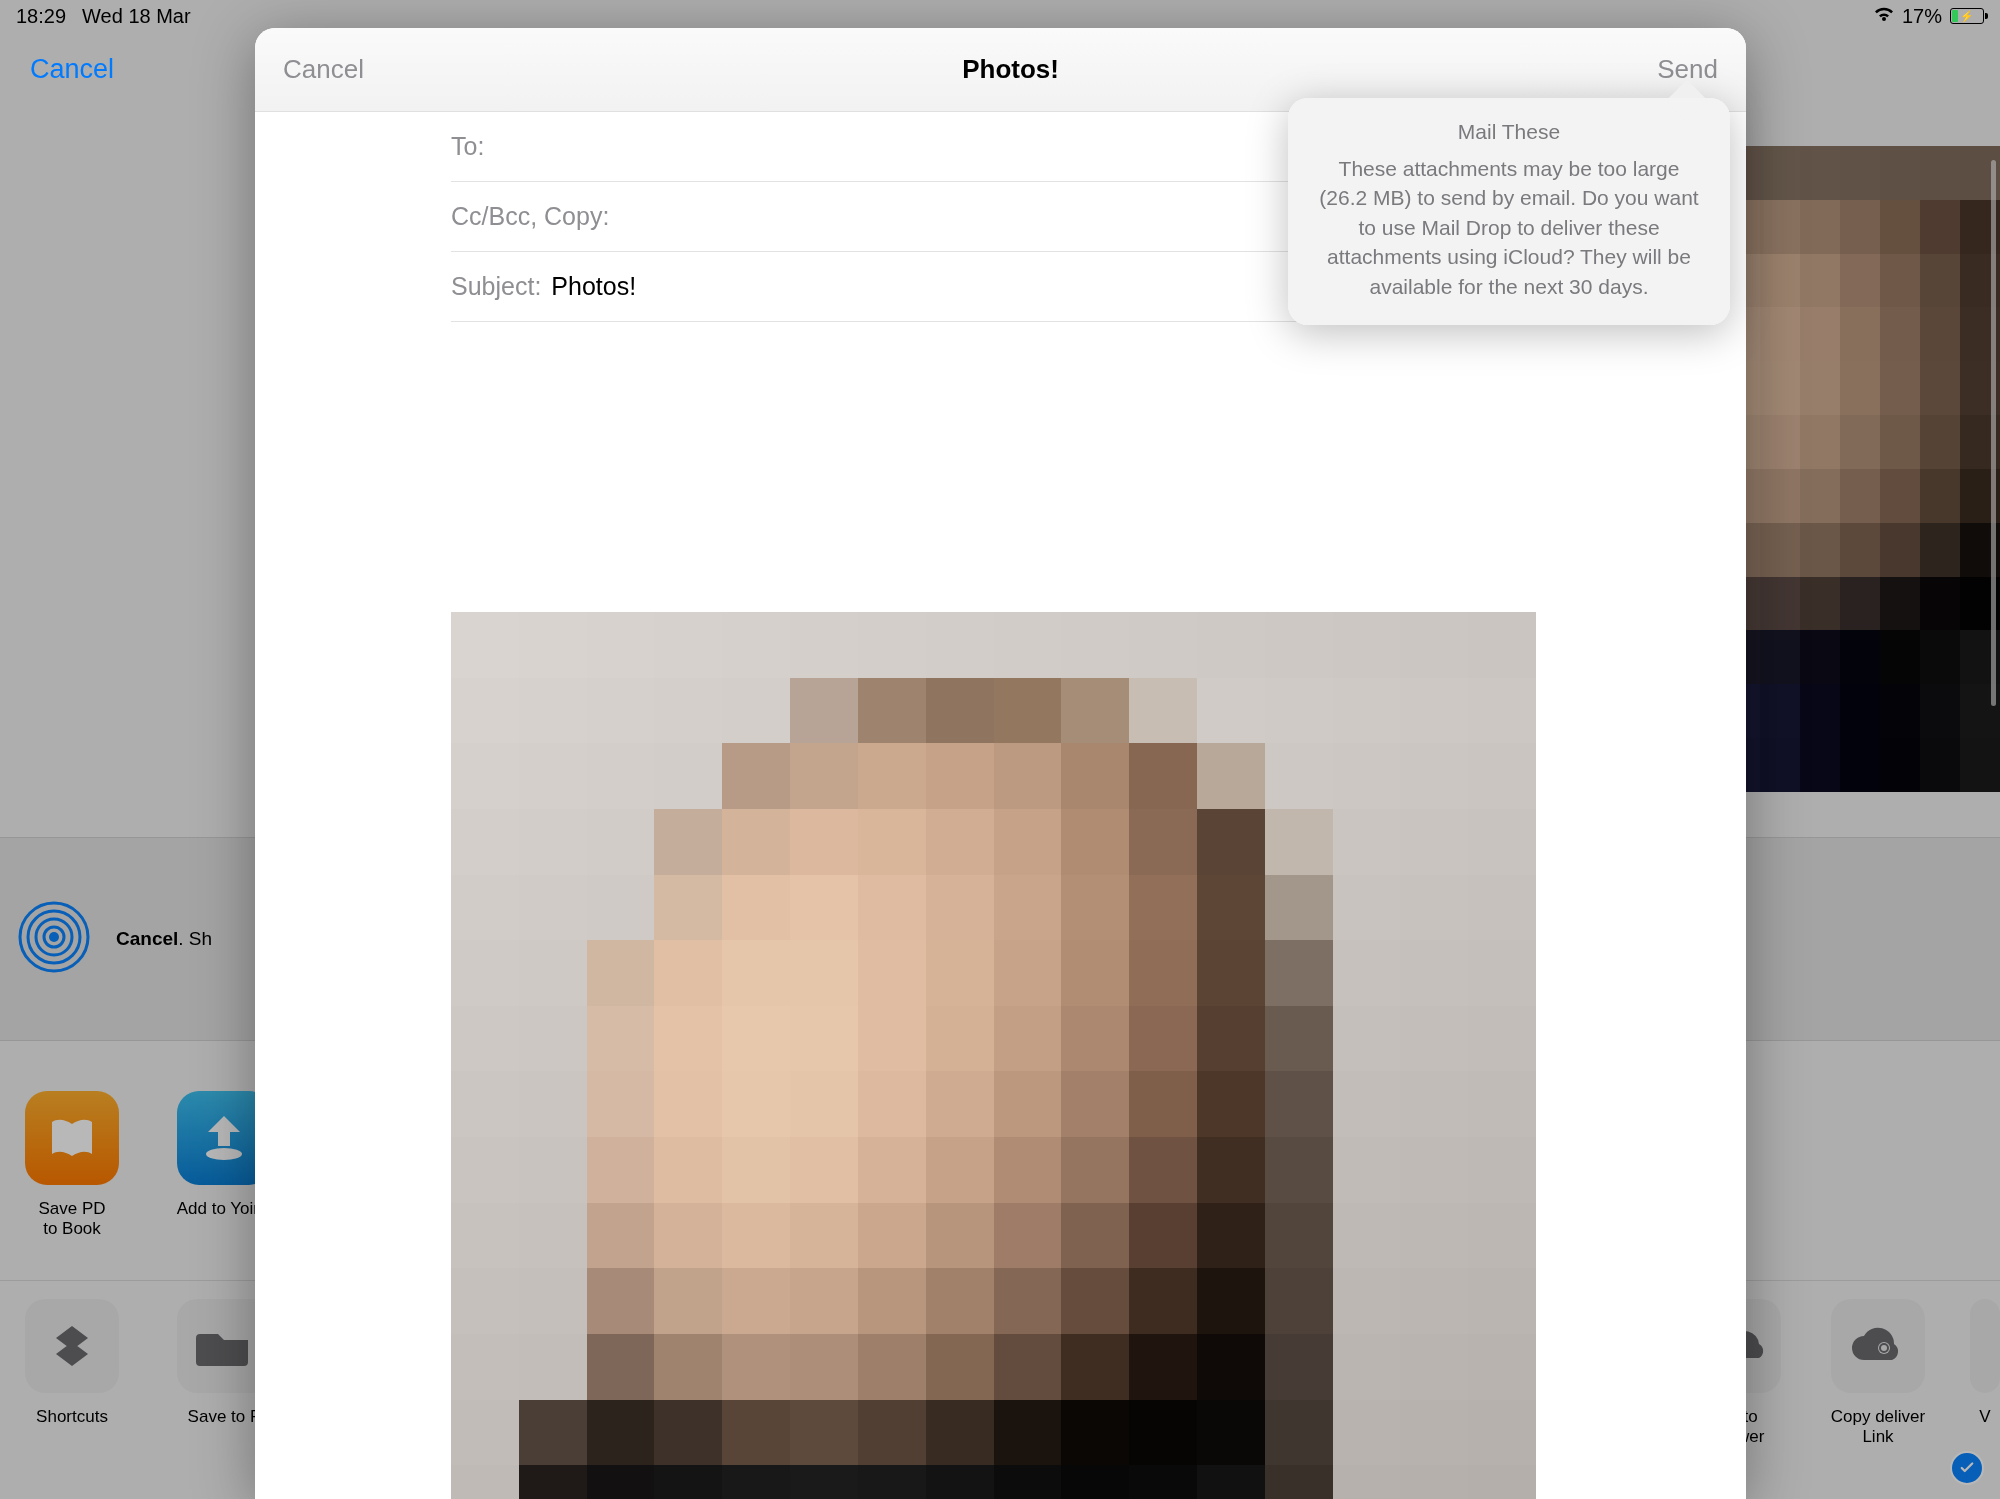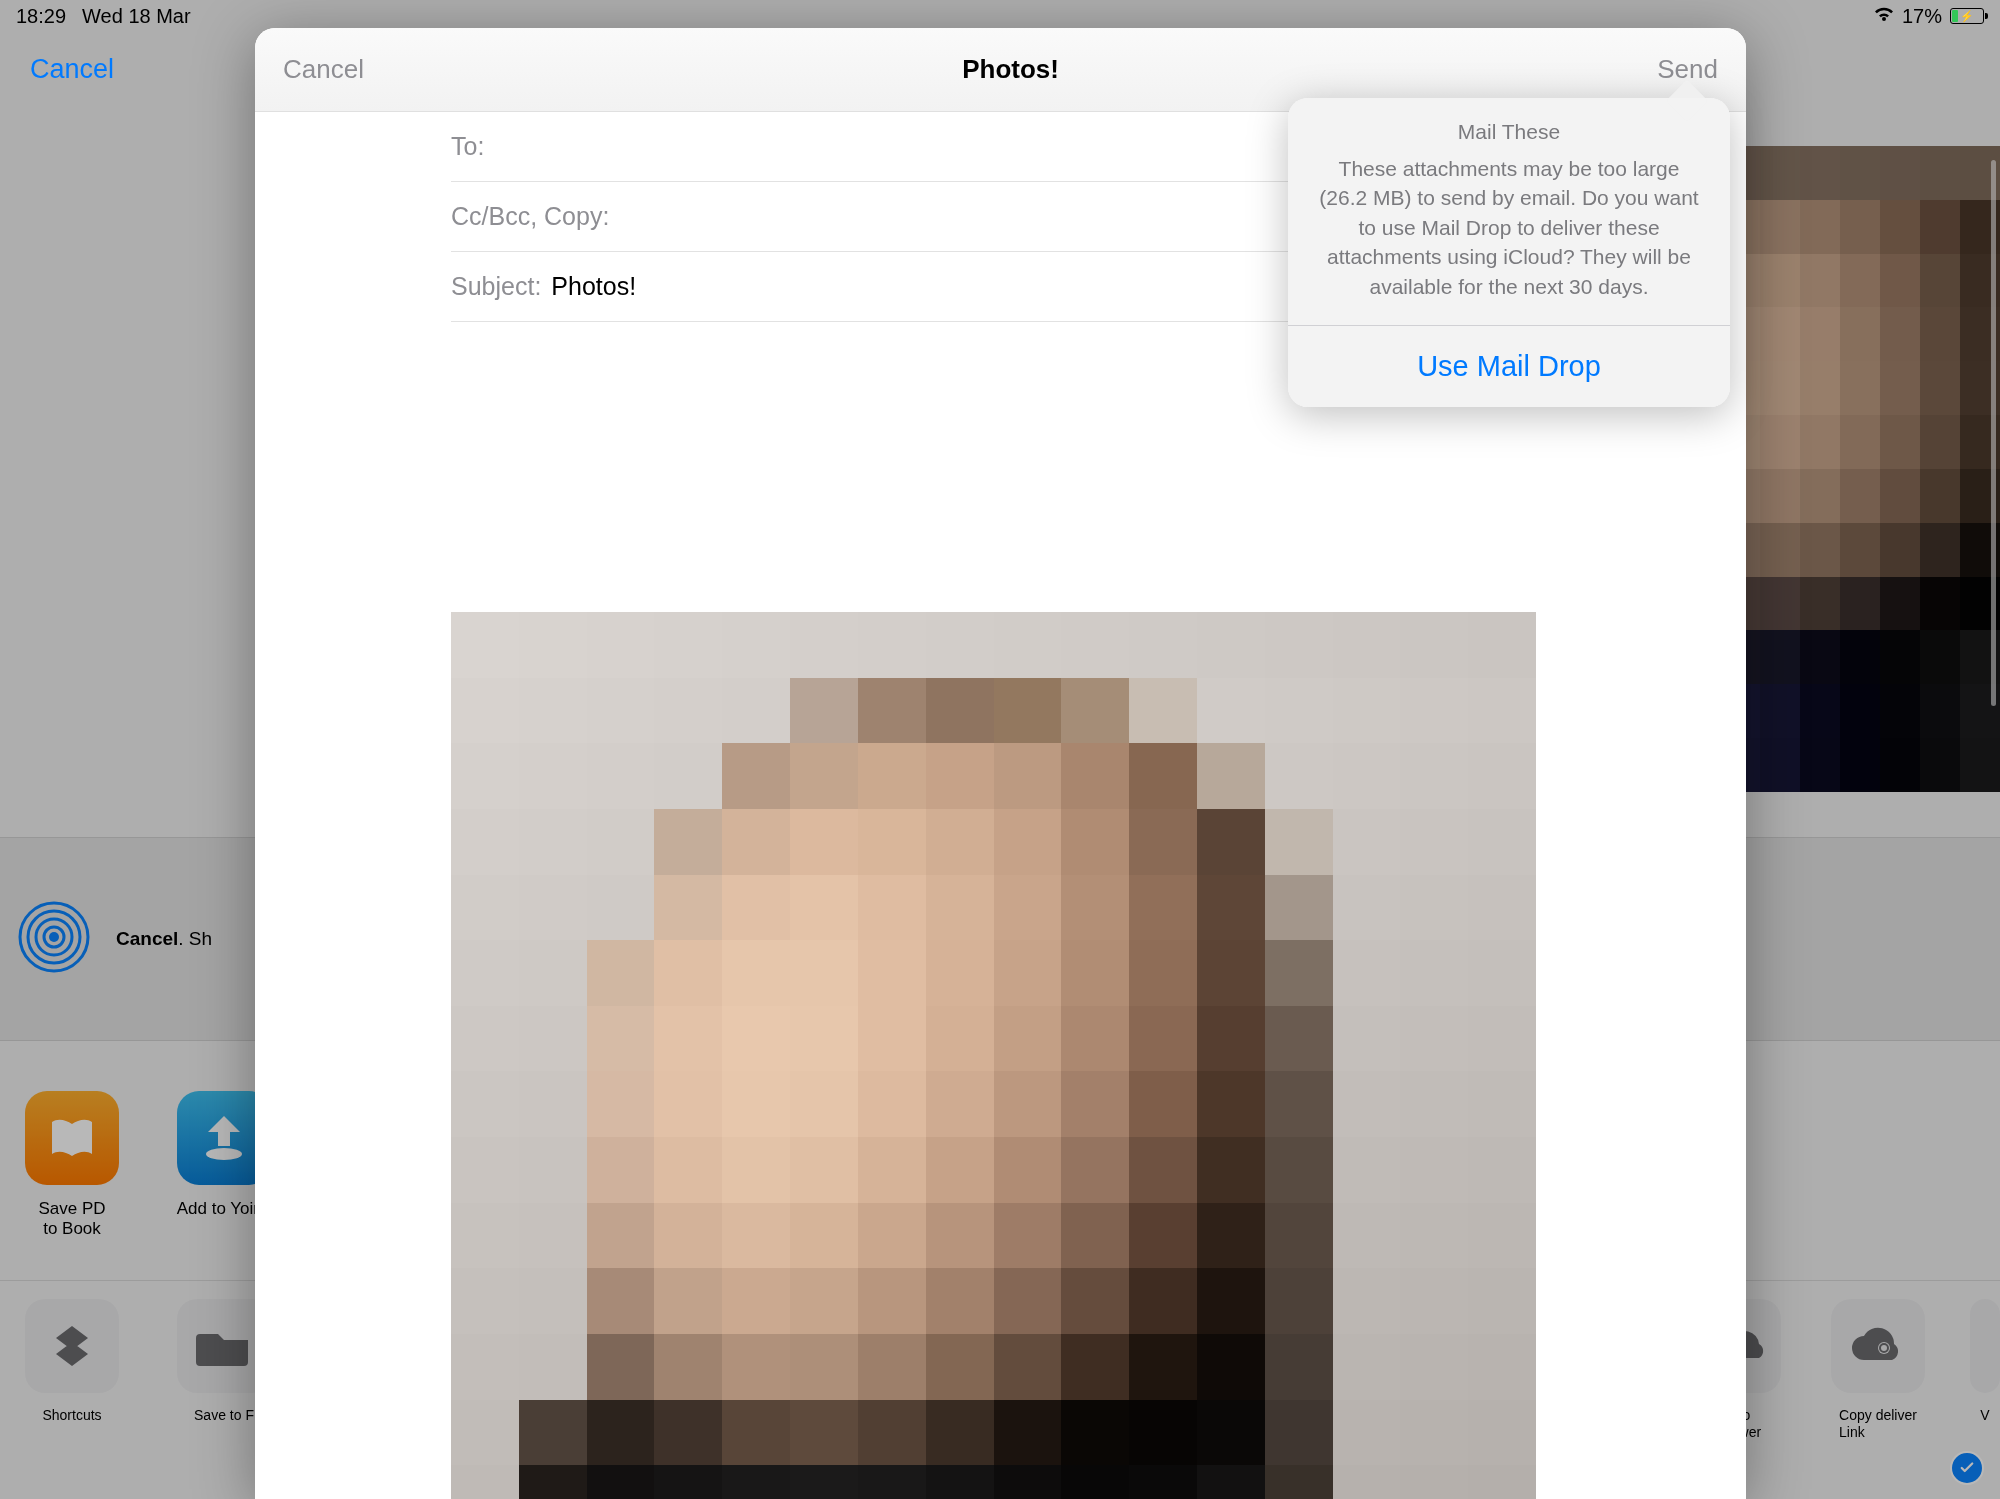--- a/index.html
+++ b/index.html
@@ -27,21 +27,21 @@
 .airdrop-text{font-size:19px;color:#000}
 .share-apps-row{position:absolute;top:1041px;left:0;right:0;height:240px;z-index:3;display:flex;padding-left:12px;gap:32px;border-bottom:1px solid rgba(0,0,0,.1)}
 .app-item{display:flex;flex-direction:column;align-items:center;width:120px;padding-top:50px;gap:14px}
 .app-icon{width:94px;height:94px;border-radius:22px}
 .app-label{font-size:17px;color:#000;text-align:center;line-height:1.2}
 .yoink-icon{background:linear-gradient(#3ec0ef,#0a7fd6);display:flex;align-items:center;justify-content:center}
 .books-icon{background:linear-gradient(#ffb02e,#ff7a00);display:flex;align-items:center;justify-content:center}
 .share-actions-row{position:absolute;top:1281px;left:0;right:0;height:220px;z-index:3;display:flex;padding-left:12px;gap:32px}
 .action-item{display:flex;flex-direction:column;align-items:center;width:120px;padding-top:18px;gap:14px}
 .action-icon{width:94px;height:94px;border-radius:20px;background:#e9e9eb;display:flex;align-items:center;justify-content:center;color:#6b6b6e}
-.action-label{font-size:14px;color:#000;text-align:left;line-height:1.2}
+.action-label{font-size:17px;color:#000;text-align:center;line-height:1.2}
 
 
 .modal{position:absolute;top:28px;left:255px;width:1491px;height:1471px;background:#fff;border-radius:20px 20px 0 0;box-shadow:0 10px 60px rgba(0,0,0,.35);z-index:20;overflow:hidden}
 .modal-header{height:84px;display:flex;align-items:center;justify-content:space-between;padding:0 28px;background:linear-gradient(#fafafa,#f2f2f2);border-bottom:1px solid #e0e0e0}
 .modal-cancel{font-size:26px;color:#8e8e93}
 .modal-title{font-size:26px;font-weight:600;color:#000}
 .modal-send{font-size:26px;color:#8e8e93;font-weight:500}
 .compose-fields{padding:0 60px 0 196px}
 .field{border-bottom:1px solid #e2e2e2;padding:20px 0;display:flex;align-items:center;font-size:25px}
 .field-label{color:#8e8e93;margin-right:10px}
@@ -520,15 +520,14 @@
           <div style="background: rgb(180, 175, 171);"></div>
         </div>
     </div>
   </div>
 </div>
 
 <div class="popover">
   <div class="popover-inner">
     <div class="popover-title">Mail These</div>
     <div class="popover-msg">These attachments may be too large (26.2 MB) to send by email. Do you want to use Mail Drop to deliver these attachments using iCloud? They will be available for the next 30 days.</div>
-    <div class="popover-btn">Use Mail Drop</div>
   </div>
 </div>
 
 </body></html>

